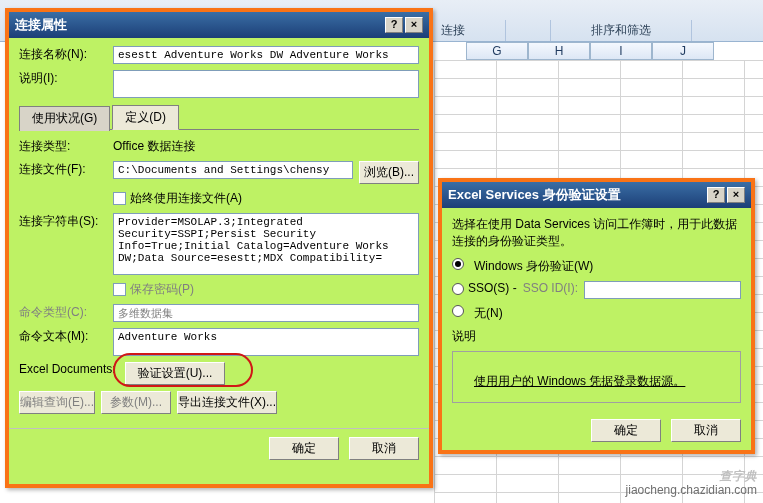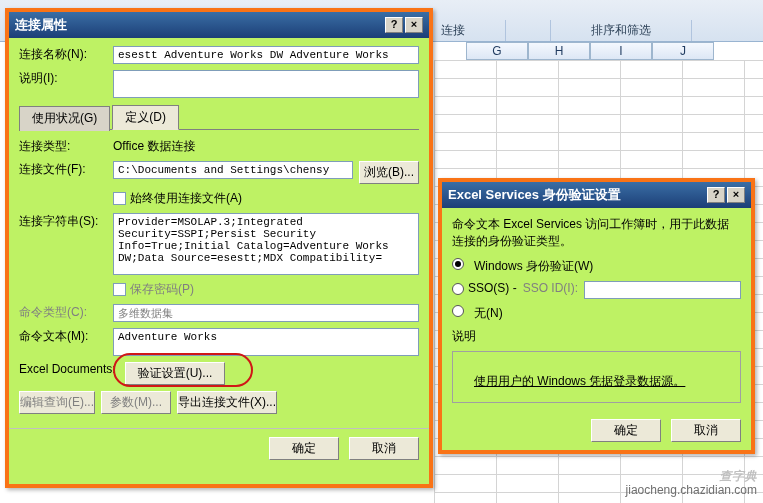--- a/index.html
+++ b/index.html
@@ -202,21 +202,21 @@
 
 <div class="dlg dlg2">
   <div class="titlebar">
     <span>Excel Services 身份验证设置</span>
     <div class="titlebtns">
       <div class="tbbtn">?</div>
       <div class="tbbtn">×</div>
     </div>
   </div>
   <div class="dlg-body">
-    <div style="margin-bottom:8px">命令文本 Excel Services 访问工作簿时，用于此数据连接的身份验证类型。</div>
+    <div style="margin-bottom:8px">选择在使用 Data Services 访问工作簿时，用于此数据连接的身份验证类型。</div>
     <div class="row">
       <span class="radio checked"></span>
       <span>Windows 身份验证(W)</span>
     </div>
     <div class="row">
       <span><span class="radio"></span><span>SSO(S) -</span></span>
       <span class="disabled">SSO ID(I):</span>
       <input class="inp disabled" disabled="" style="flex: 1 1 0%;" value="">
     </div>
     <div class="row">

